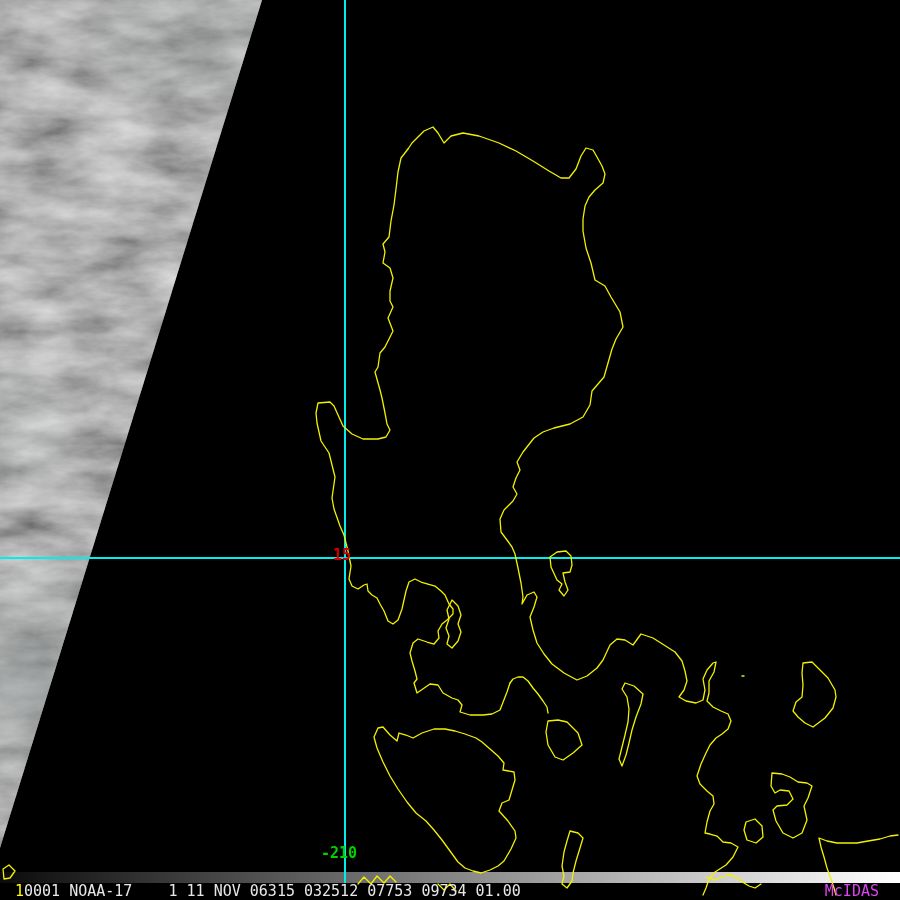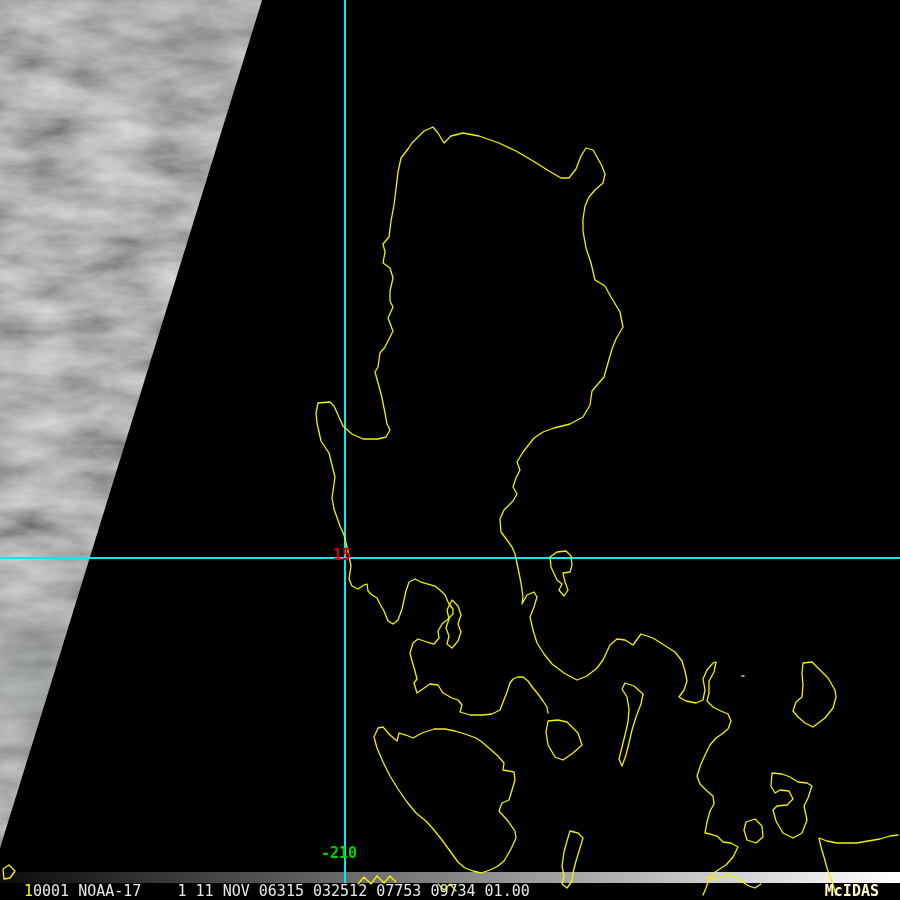--- a/index.html
+++ b/index.html
@@ -3,21 +3,21 @@
 <meta charset="utf-8">
 <style>
   html,body{margin:0;padding:0;background:#000;}
   .stage{position:relative;width:900px;height:900px;background:#000;overflow:hidden;
          font-family:"DejaVu Sans Mono","Liberation Mono",monospace;}
   .stage svg{position:absolute;left:0;top:0;}
   .overlay-label{position:absolute;font-size:15px;font-weight:bold;line-height:13px;
                  white-space:pre;letter-spacing:0px;}
   #lat-label{left:333px;top:549px;}
   #lon-label{left:321px;top:847px;}
-  .status-text{position:absolute;left:24px;top:884px;font-size:15px;line-height:15px;
+  .status-text{position:absolute;left:15px;top:884px;font-size:15px;line-height:15px;
                white-space:pre;font-weight:normal;}
   .brand{position:absolute;right:21px;top:884px;font-size:15px;line-height:15px;white-space:pre;}
 </style>
 </head>
 <body>
 
 <div class="stage">
   <svg width="900" height="900" viewBox="0 0 900 900">
     <defs>
       <clipPath id="swath-clip">
@@ -73,14 +73,14 @@
         <polygon points="3,869 9,865 15,871 10,878 4,879"></polygon>
         <polyline points="742,676 744,676"></polyline>
       </g>
   </svg>
 
   <div id="lat-label" class="overlay-label" style="color: rgb(212, 0, 0);">15</div>
   <div id="lon-label" class="overlay-label" style="color: rgb(0, 212, 0);">-210</div>
 
   <div class="status-text"><span id="frame-digit" style="color: rgb(255, 255, 0);">1</span><span id="status-info" style="color: rgb(232, 232, 232);">0001 NOAA-17    1 11 NOV 06315 032512 07753 09734 01.00</span></div>
 
-  <div id="brand" class="brand" style="color: #fef9c3; font-weight: bold;">McIDAS</div>
+  <div id="brand" class="brand" style="color: #d946ef;">McIDAS</div>
 </div>
 
 </body></html>

